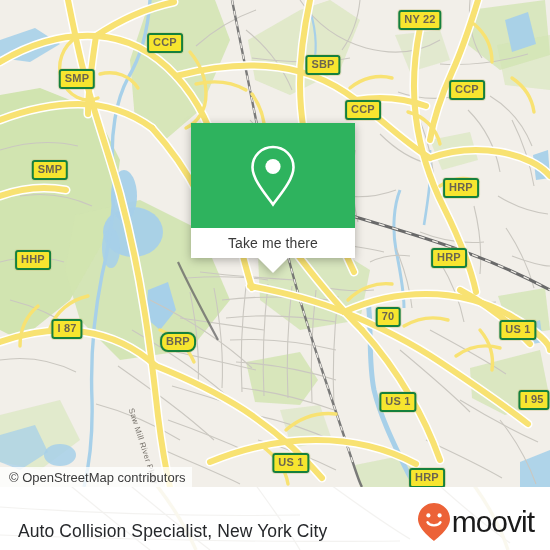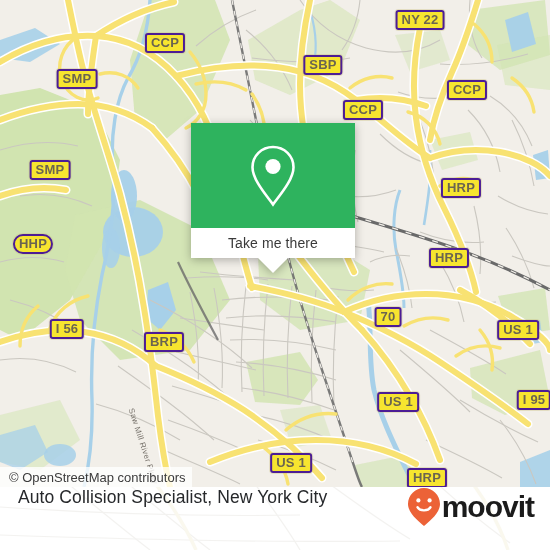--- a/index.html
+++ b/index.html
@@ -15,25 +15,25 @@
     position:absolute;left:0;top:0;width:550px;height:487px;
     background:#f2efe9;overflow:hidden;
   }
   #map svg{display:block;}
 
   
   .shield{
     position:absolute;
     transform:translate(-50%,-50%);
     background:#f7e52f;
-    border:2px solid #4c1d95;
+    border:2px solid #15803d;
     border-radius:3px;
     color:#6b6550;
     font-weight:bold;
-    font-size:13px;
+    font-size:11px;
     line-height:11px;
     letter-spacing:.2px;
     padding:2px 4px 3px 4px;
     font-family:"Liberation Sans", sans-serif;
     white-space:nowrap;
     box-shadow:0 0 0 1px rgba(200,190,120,.35);
   }
 
   
   .street-name{
@@ -87,34 +87,34 @@
     position:absolute;left:0;top:487px;width:550px;height:63px;
     background:#ffffff;
     overflow:hidden;
   }
   #footer-wash{
     position:absolute;left:0;top:0;width:550px;height:63px;
     opacity:.30;
   }
   #footer-inner{
     position:relative;
-    height:63px;display:flex;align-items:flex-start;
-    padding:0 16px 0 18px;
+    height:63px;display:flex;align-items:flex-end;
+    padding:0 16px 8px 18px;
     box-sizing:border-box;
   }
   #footer-title{
     color:#26282b;font-size:17.5px;letter-spacing:.1px;
     font-family:"Liberation Sans", sans-serif;
     white-space:nowrap;
   }
   #brand{
     margin-left:auto;display:flex;align-items:center;gap:1px;
   }
   #brand-word{
-    color:#1b1b1b;font-size:30px;font-weight:bold;letter-spacing:-1.0px;
+    color:#1b1b1b;font-size:30px;font-weight:normal;letter-spacing:-1.0px;
     font-family:"Liberation Sans", sans-serif;
     line-height:30px;
   }
 </style>
 </head>
 <body>
 
 <div id="root">
 
   <div id="map">
@@ -331,24 +331,24 @@
     <div class="street-name" style="left:131px;top:404px;transform:rotate(72deg);transform-origin:left center;">Saw Mill River Pkwy</div>
 
     <div class="shield" style="left:165px;top:43px;">CCP</div>
     <div class="shield" style="left:77px;top:79px;">SMP</div>
     <div class="shield" style="left:323px;top:39px;margin-top:26px;">SBP</div>
     <div class="shield" style="left:420px;top:20px;">NY 22</div>
     <div class="shield" style="left:363px;top:110px;">CCP</div>
     <div class="shield" style="left:467px;top:90px;">CCP</div>
     <div class="shield" style="left:50px;top:170px;">SMP</div>
     <div class="shield" style="left:461px;top:188px;">HRP</div>
-    <div class="shield" style="left:33px;top:244px;border-radius:10px;">HHP</div>
+    <div class="shield" style="left:33px;top:260px;">HHP</div>
     <div class="shield" style="left:449px;top:258px;">HRP</div>
-    <div class="shield" style="left:67px;top:329px;">I 56</div>
-    <div class="shield" style="left:164px;top:342px;">BRP</div>
+    <div class="shield" style="left:67px;top:329px;">I 87</div>
+    <div class="shield" style="left:178px;top:342px;border-radius:8px;">BRP</div>
     <div class="shield" style="left:388px;top:317px;">70</div>
     <div class="shield" style="left:518px;top:330px;">US 1</div>
     <div class="shield" style="left:398px;top:402px;">US 1</div>
     <div class="shield" style="left:522px;top:400px;margin-left:12px;">I 95</div>
     <div class="shield" style="left:291px;top:463px;">US 1</div>
     <div class="shield" style="left:427px;top:478px;">HRP</div>
 
     <div id="attribution">© OpenStreetMap contributors</div>
 
     <div id="popup">

